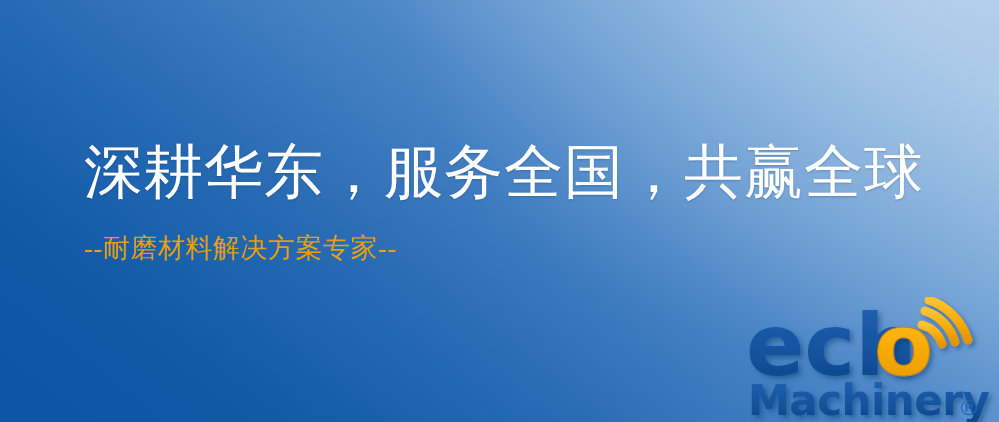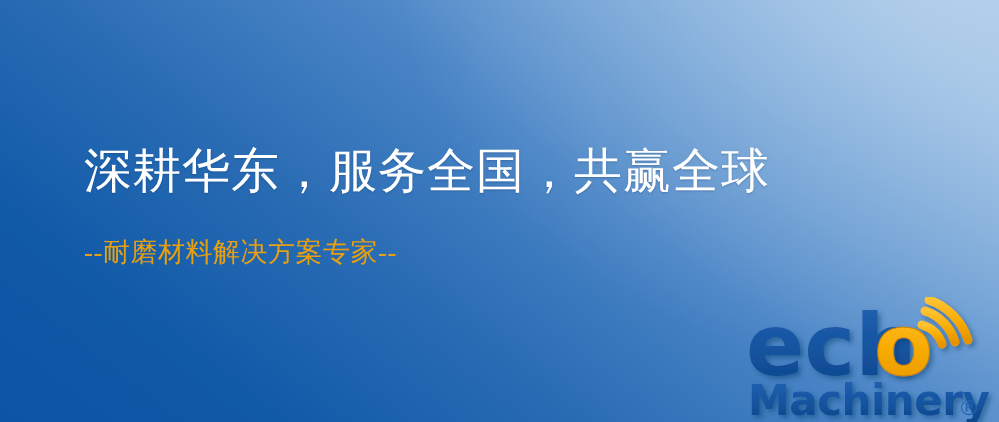--- a/index.html
+++ b/index.html
@@ -39,31 +39,31 @@
   }
 
   .text-block {
     position: absolute;
     left: 84px;
     top: 144px;
     z-index: 3;
   }
 
   .headline {
-    font-family: Liberation Serif, serif;
-    font-size: 48px;
+    font-family: Liberation Mono, monospace;
+    font-size: 59px;
     line-height: 1.12;
     color: #ffffff;
     letter-spacing: 1px;
     white-space: nowrap;
     text-shadow: 0 1px 2px rgba(10, 45, 95, 0.28);
   }
 
   .subtitle {
-    margin-top: 38px;
+    margin-top: 22px;
     font-family: "Liberation Serif", "DejaVu Serif", serif;
     font-size: 27px;
     line-height: 1.2;
     color: #e8a010;
     letter-spacing: 0.5px;
     white-space: nowrap;
   }
 
   
   .logo {

